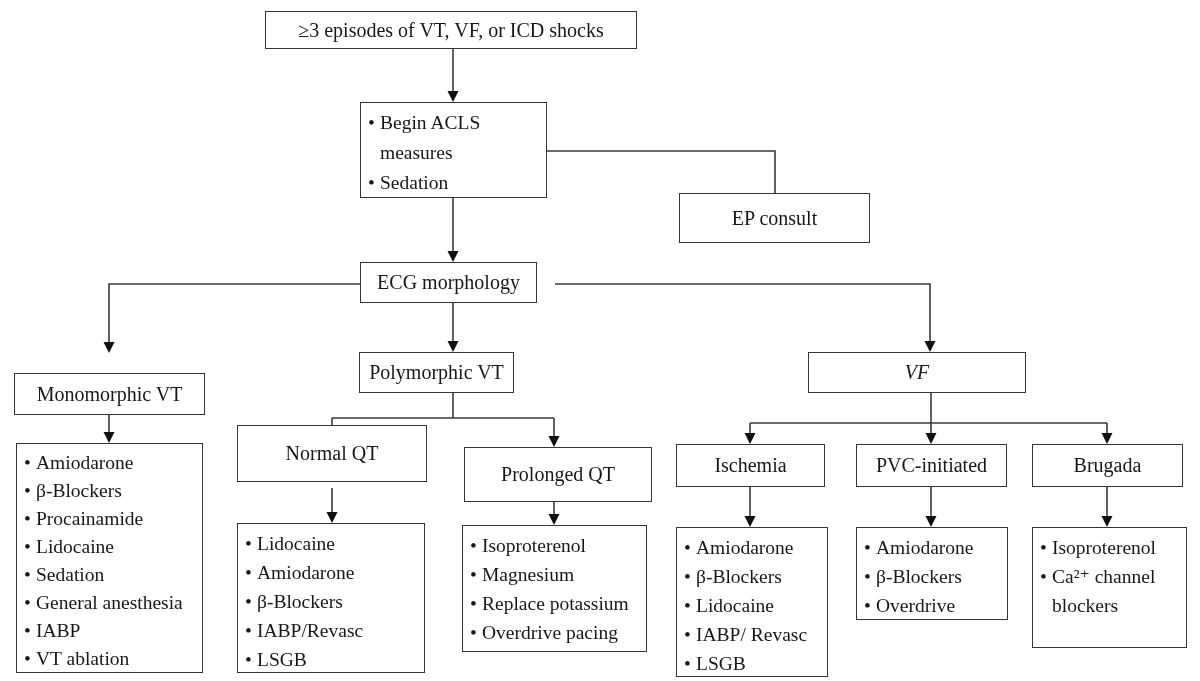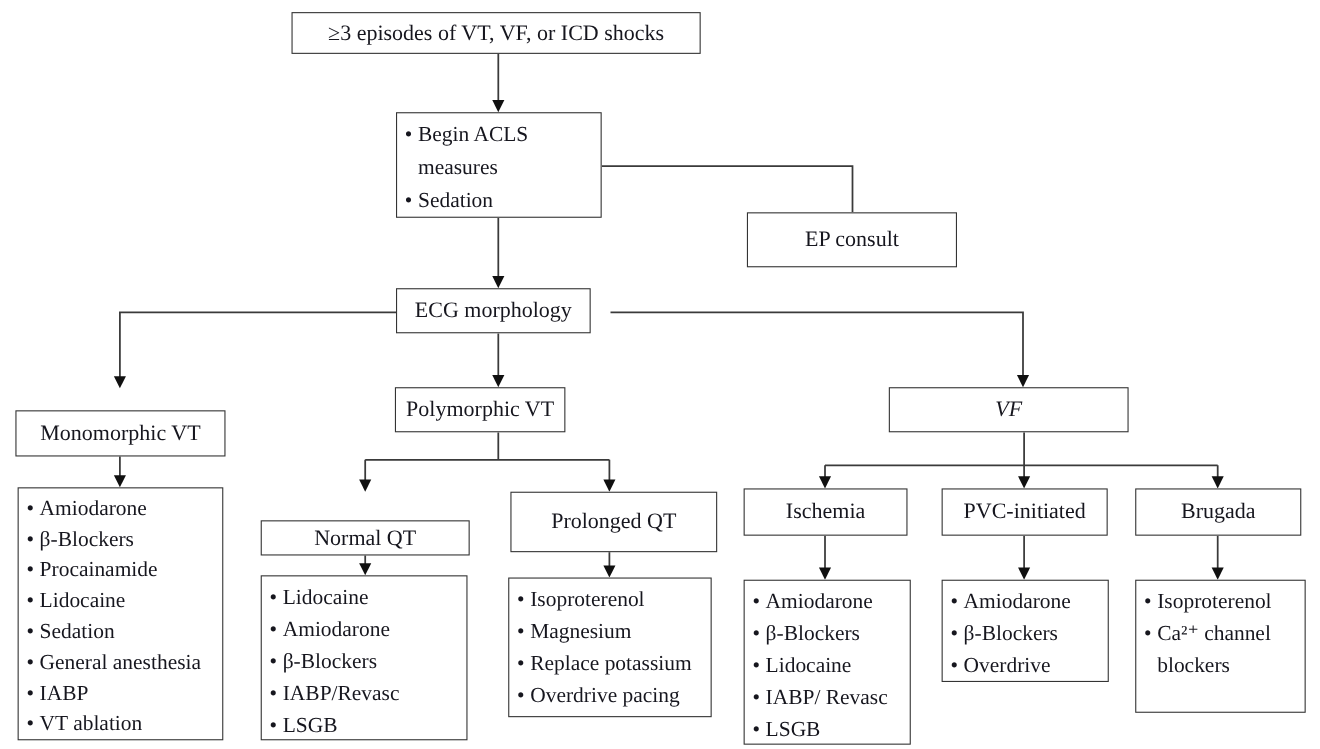--- a/index.html
+++ b/index.html
@@ -133,21 +133,21 @@
       <li>β-Blockers</li>
       <li>Procainamide</li>
       <li>Lidocaine</li>
       <li>Sedation</li>
       <li>General anesthesia</li>
       <li>IABP</li>
       <li>VT ablation</li>
     </ul>
   </div>
 
-  <div class="node hdr" style="left:237px;top:473px;width:190px;height:32px;">
+  <div class="node hdr" style="left:237px;top:425px;width:190px;height:57px;">
     <span>Normal QT</span>
   </div>
 
   <div class="node hdr" style="left:464px;top:447px;width:188px;height:55px;">
     <span>Prolonged QT</span>
   </div>
 
   <div class="node hdr" style="left:676px;top:444px;width:149px;height:43px;">
     <span>Ischemia</span>
   </div>

